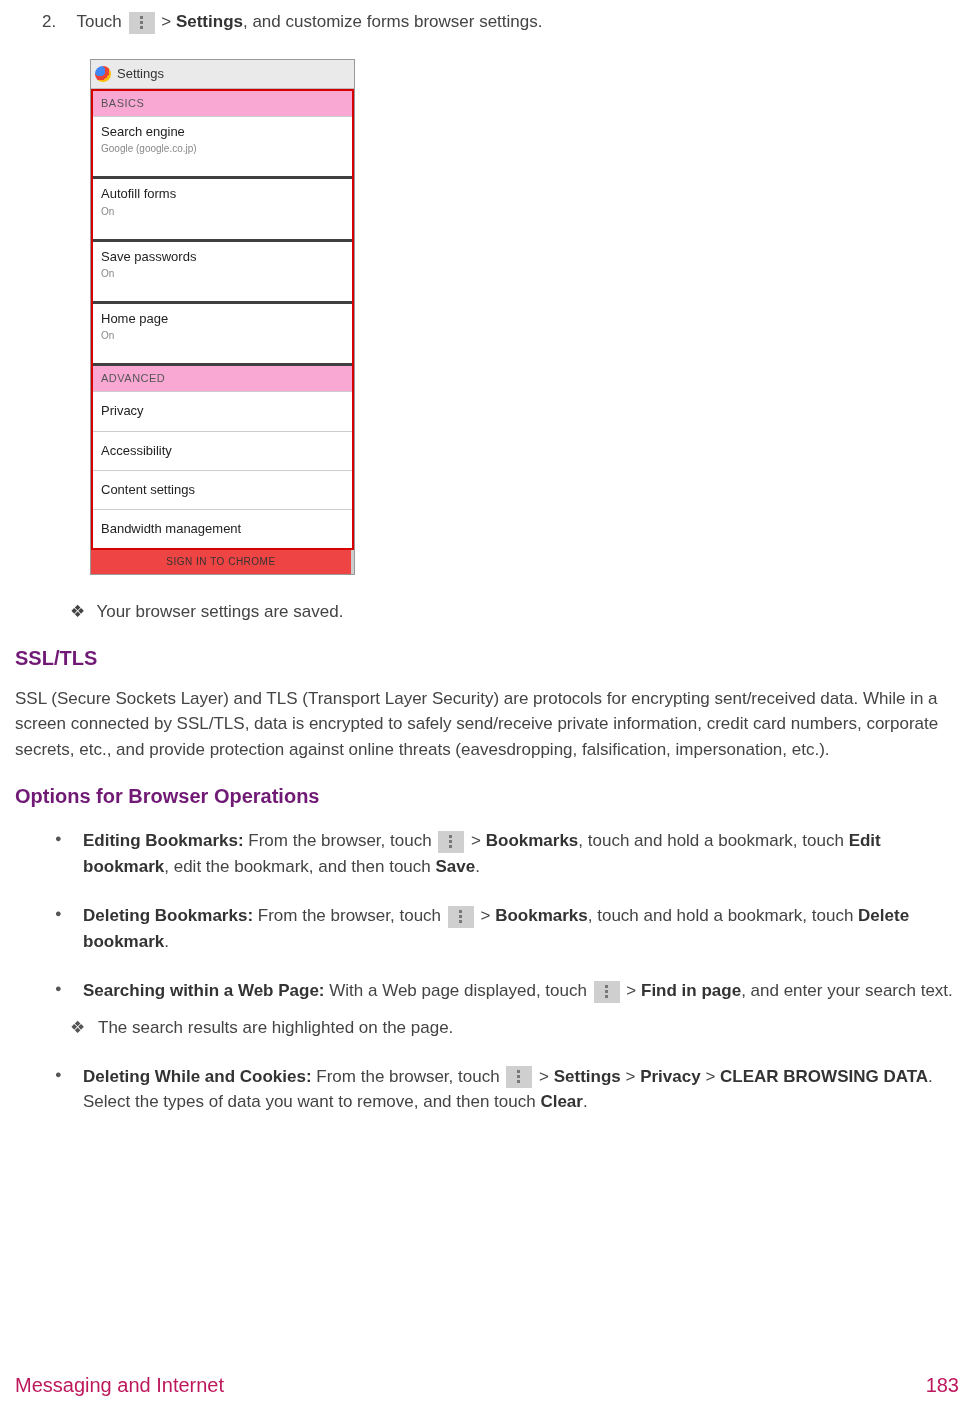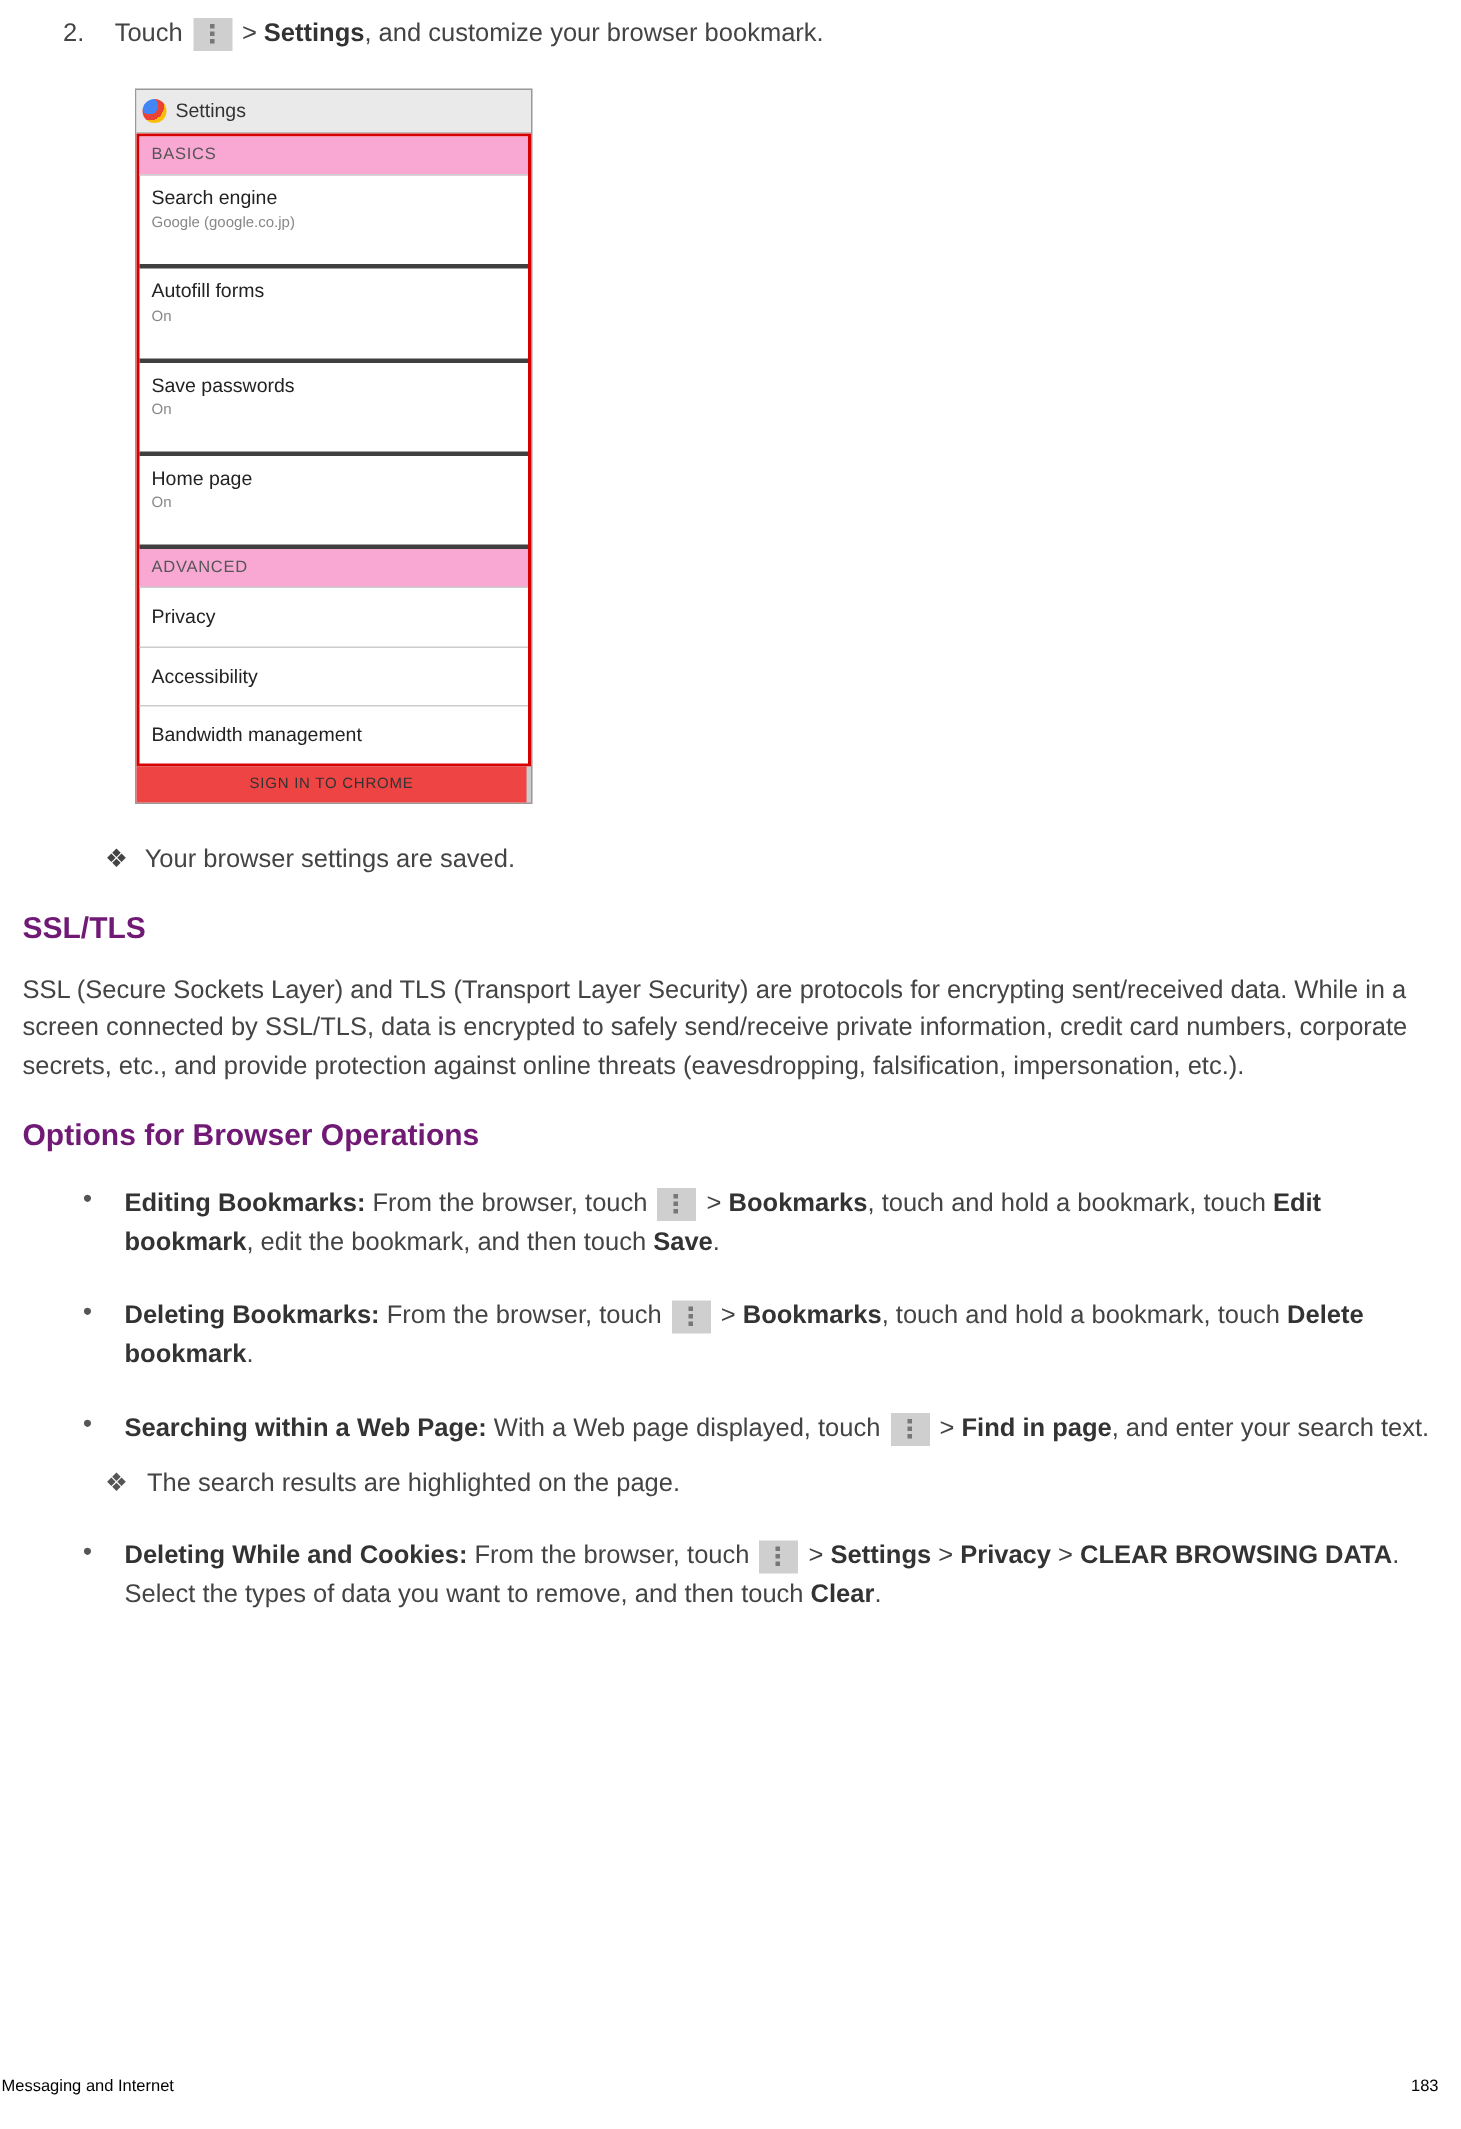--- a/index.html
+++ b/index.html
@@ -149,37 +149,37 @@
     .sub-diamond::before {
       content: "❖";
       position: absolute;
       left: 0;
       top: 0;
       color: #555;
     }
     .footer {
       position: absolute;
       bottom: 20px;
-      left: 1px;
+      left: 15px;
       right: 15px;
       display: flex;
       justify-content: space-between;
-      font-size: 11px;
-      color: #000000;
+      font-size: 20px;
+      color: #be185d;
     }
     b { font-weight: bold; color: #333; }
   </style>
 </head>
 <body>
 
 <div class="step-line">
   <span class="step-num">2.</span>
   <span>Touch </span>
   <span class="menu-icon"></span>
-  <span> &gt; </span><b>Settings</b><span>, and customize your browser bookmark.</span>
+  <span> &gt; </span><b>Settings</b><span>, and customize forms browser settings.</span>
 </div>
 
 <div class="screenshot">
   <div class="ss-header">
     <span class="chrome-ball"></span>
     <span>Settings</span>
   </div>
   <div class="ss-body">
     <div class="ss-section-header">BASICS</div>
     <div class="ss-item">
@@ -194,20 +194,21 @@
       <div class="title">Save passwords</div>
       <div class="sub">On</div>
     </div>
     <div class="ss-item">
       <div class="title">Home page</div>
       <div class="sub">On</div>
     </div>
     <div class="ss-section-header">ADVANCED</div>
     <div class="ss-item-plain">Privacy</div>
     <div class="ss-item-plain">Accessibility</div>
+    <div class="ss-item-plain">Content settings</div>
     <div class="ss-item-plain" style="border-bottom:none">Bandwidth management</div>
   </div>
   <div class="ss-footer">SIGN IN TO CHROME</div>
 </div>
 
 <div class="diamond-line">
   <span class="diamond">❖</span>
   <span>Your browser settings are saved.</span>
 </div>
 

